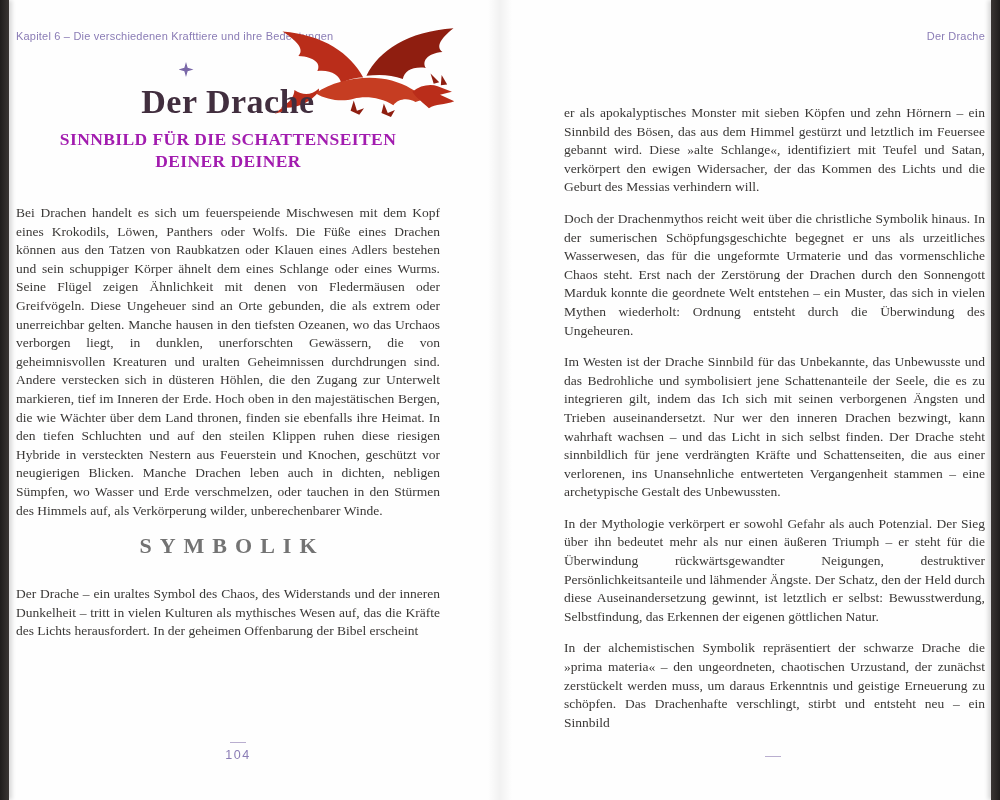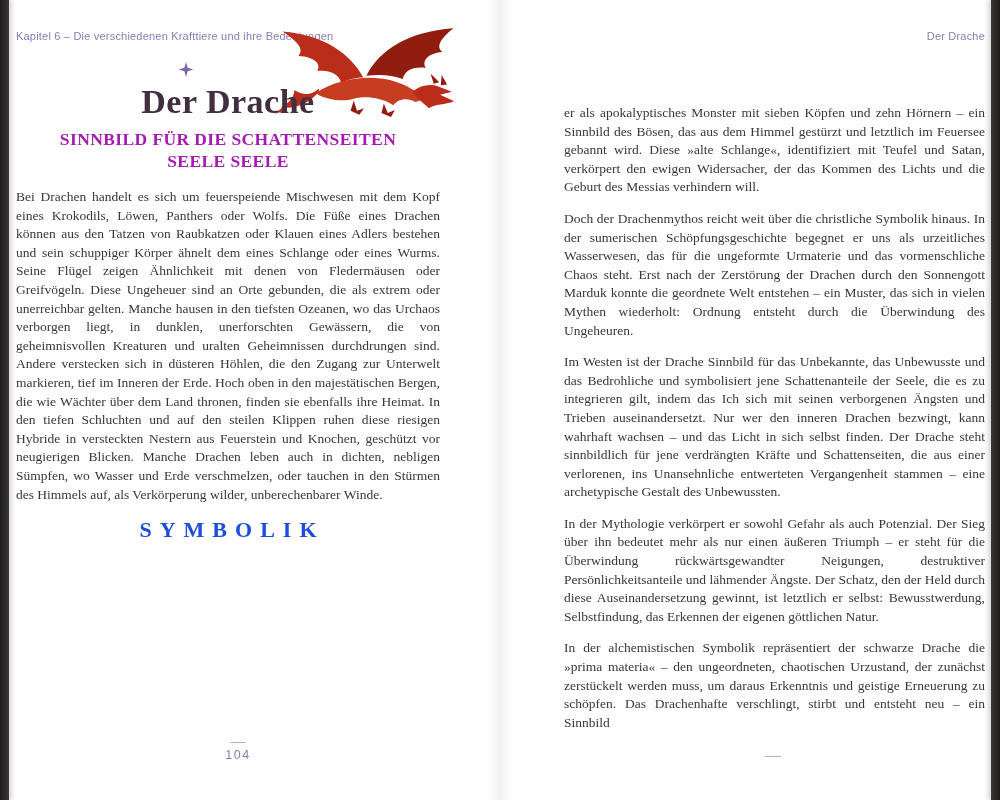--- a/index.html
+++ b/index.html
@@ -56,29 +56,29 @@
     margin-top: 7px;
     font-family: "Liberation Serif", serif;
     font-weight: 700; font-size: 17.5px; line-height: 22px;
     letter-spacing: 0.4px; color: #a21caf;
   }
 
   p.body {
     font-size: 13.5px; line-height: 18.6px; color: #3a3836;
     text-align: justify; hyphens: auto; margin-bottom: 13px;
   }
-  .col-left p.body.first { margin-top: 16px; }
+  .col-left p.body.first { margin-top: 32px; }
 
   h2.section-heading {
     margin-bottom: 26px;
     text-align: center;
     font-family: "Liberation Serif", serif;
     font-size: 22px; font-weight: 600;
     letter-spacing: 8px; text-indent: 8px;
-    color: #1d4ed8;
+    color: #737373;
   }
 
   .footer {
     position: absolute; bottom: 38px; left: 0; right: 0;
     text-align: center;
   }
   .page-left  .footer { padding-right: 52px; padding-left: 19px; }
   .page-right .footer { padding-left: 58px; padding-right: 4px; }
   .footer .rule {
     width: 16px; height: 1.5px; background: #b9aecf;
@@ -120,28 +120,29 @@
         <path fill="#8f1e10" d="M140,101 l5,12 l9,-4 l-5,9 l-12,-5 Z"></path>
       </svg>
     </div>
 
     <div class="col-left">
       <div class="title-block">
         <span class="sparkle"></span>
         <h1 class="chapter-title">Der Drache</h1>
         <div class="subtitle">
           <div>SINNBILD FÜR DIE SCHATTENSEITEN</div>
-          <div>SEELE SEELE</div>
+          <div>DEINER DEINER</div>
         </div>
       </div>
 
       <p class="body first" lang="de">Bei Drachen handelt es sich um feuerspeiende Mischwesen mit dem Kopf eines Krokodils, Löwen, Panthers oder Wolfs. Die Füße eines Drachen können aus den Tatzen von Raubkatzen oder Klauen eines Adlers bestehen und sein schuppiger Körper ähnelt dem eines Schlange oder eines Wurms. Seine Flügel zeigen Ähnlichkeit mit denen von Fledermäusen oder Greifvögeln. Diese Ungeheuer sind an Orte gebunden, die als extrem oder unerreichbar gelten. Manche hausen in den tiefsten Ozeanen, wo das Urchaos verborgen liegt, in dunklen, unerforschten Gewässern, die von geheimnisvollen Kreaturen und uralten Geheimnissen durchdrungen sind. Andere verstecken sich in düsteren Höhlen, die den Zugang zur Unterwelt markieren, tief im Inneren der Erde. Hoch oben in den majestätischen Bergen, die wie Wächter über dem Land thronen, finden sie ebenfalls ihre Heimat. In den tiefen Schluchten und auf den steilen Klippen ruhen diese riesigen Hybride in versteckten Nestern aus Feuerstein und Knochen, geschützt vor neugierigen Blicken. Manche Drachen leben auch in dichten, nebligen Sümpfen, wo Wasser und Erde verschmelzen, oder tauchen in den Stürmen des Himmels auf, als Verkörperung wilder, unberechenbarer Winde.</p>
 
       <h2 class="section-heading">SYMBOLIK</h2>
 
+      <p class="body" lang="de">Der Drache – ein uraltes Symbol des Chaos, des Widerstands und der inneren Dunkelheit – tritt in vielen Kulturen als mythisches Wesen auf, das die Kräfte des Lichts herausfordert. In der geheimen Offenbarung der Bibel erscheint</p>
     </div>
 
     <div class="footer">
       <div class="rule"></div>
       <div class="pagenum">104</div>
     </div>
   </div>
 
   <div class="page page-right">
     <div class="running-head rh-right">Der Drache</div>

